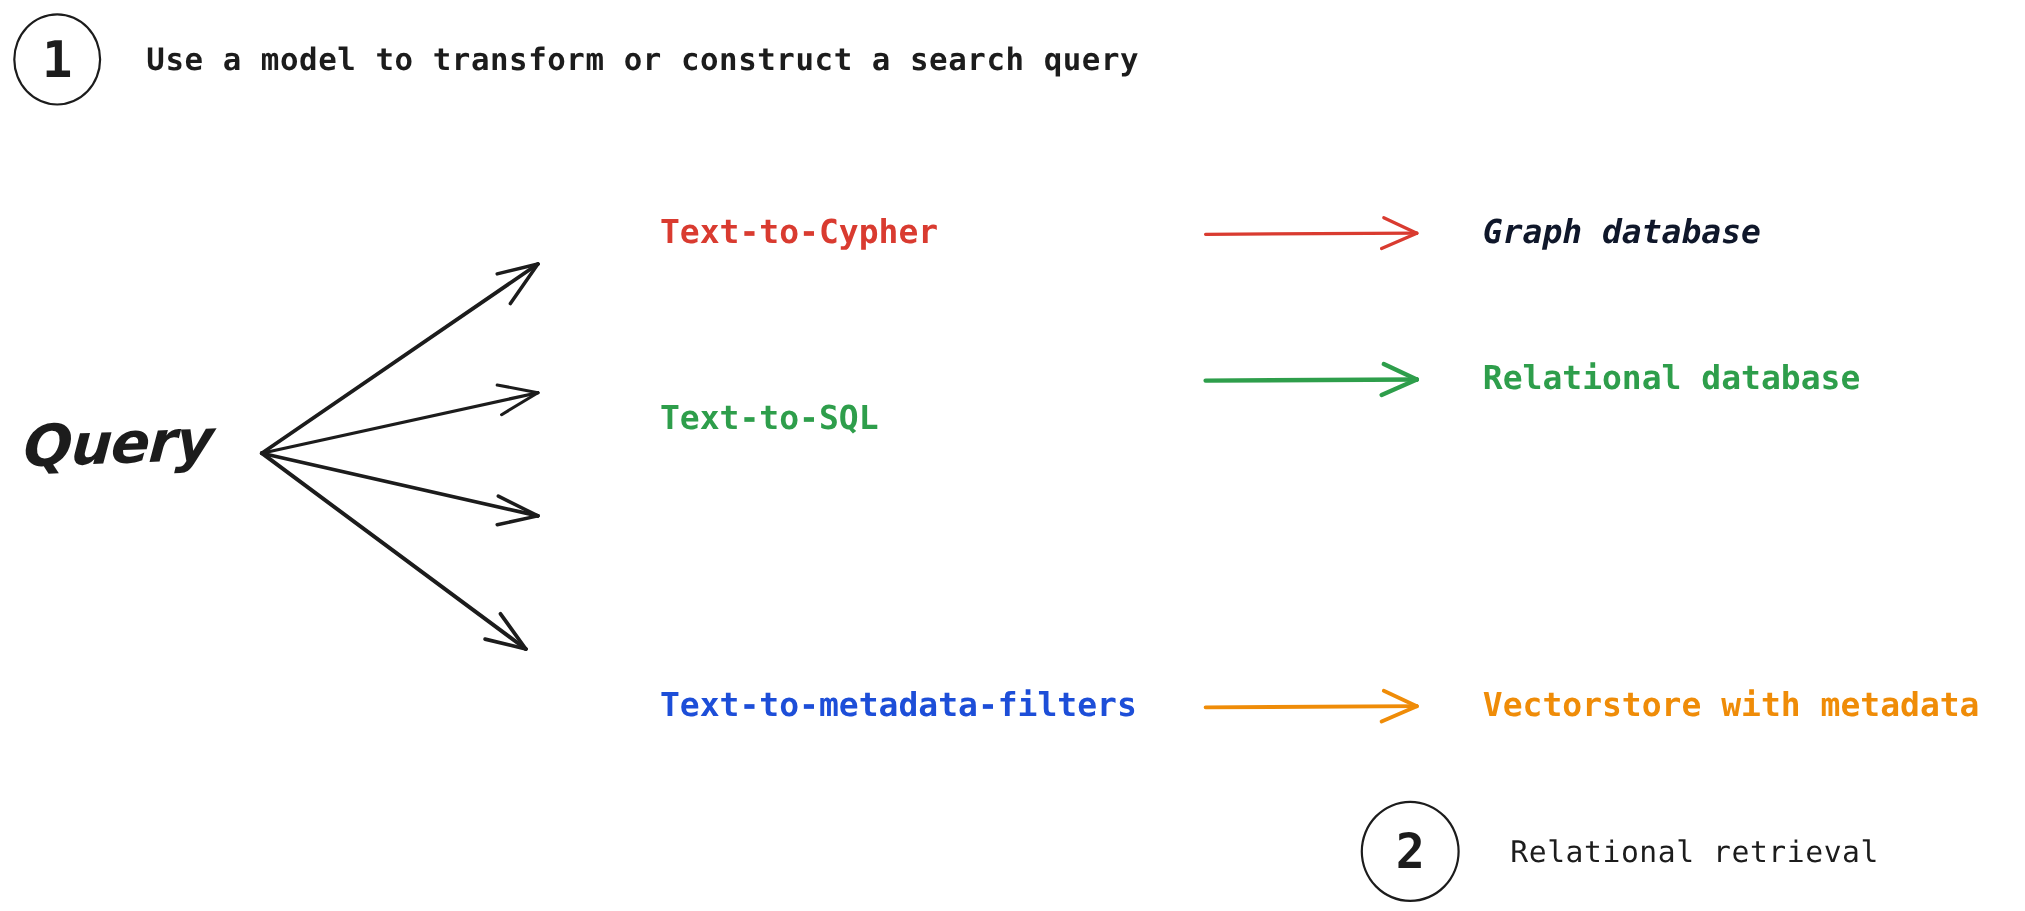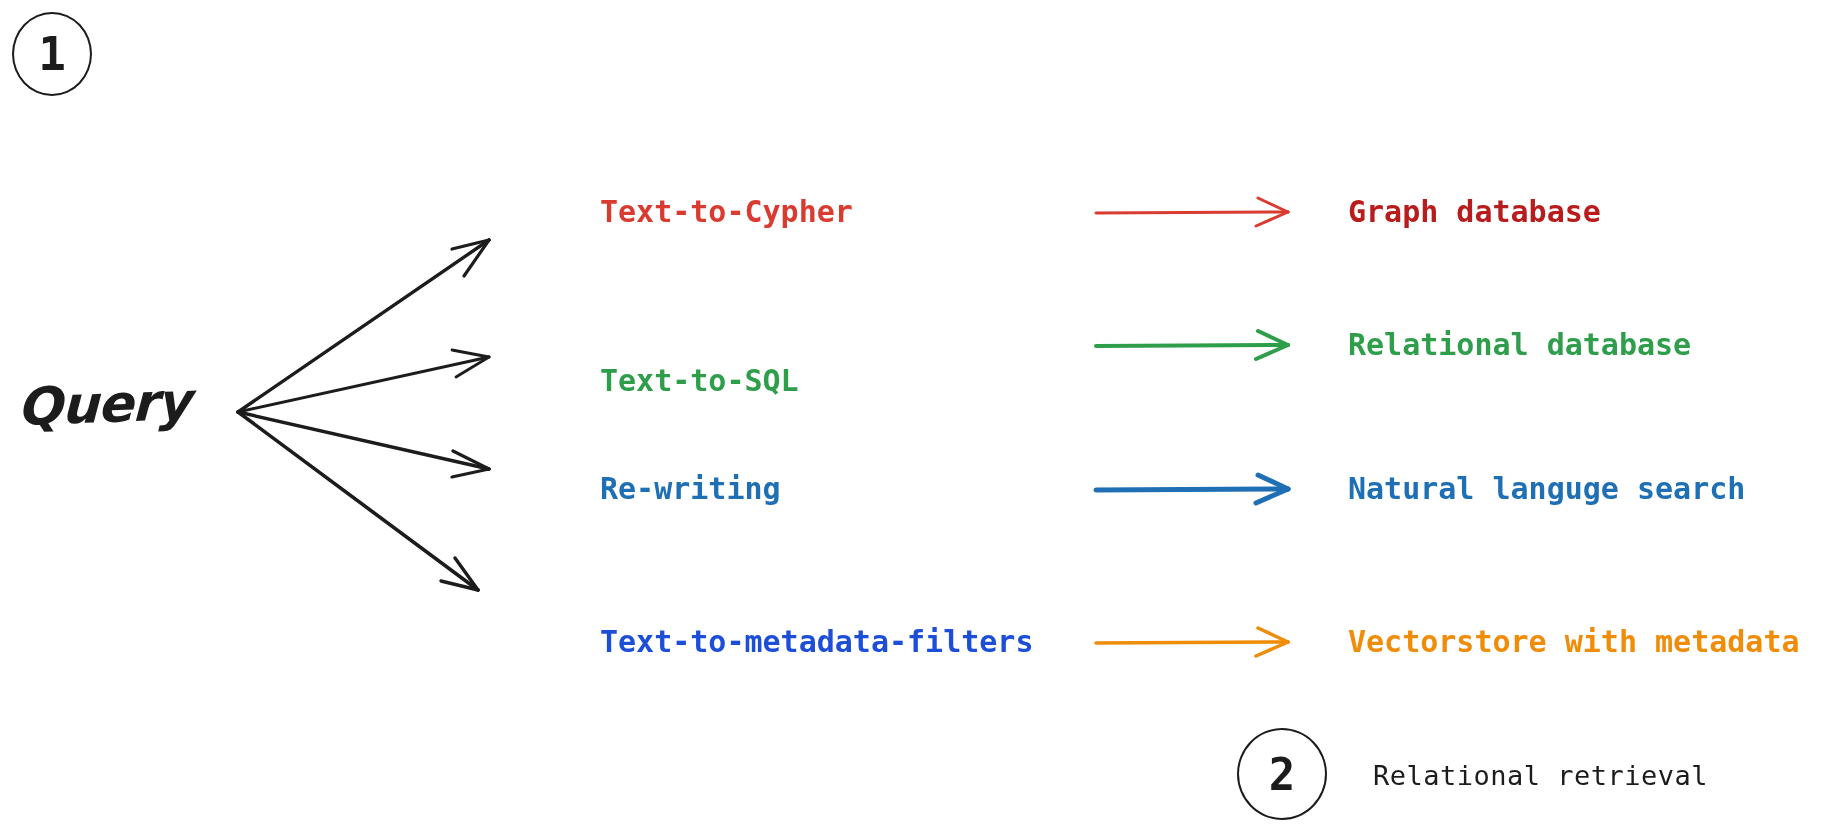--- a/index.html
+++ b/index.html
@@ -139,20 +139,21 @@
   }
 </style>
 </head>
 <body style="background: rgb(255, 255, 255);">
 
 <div class="canvas">
 
   <div class="step-badge" id="step1-badge">
     <span>1</span>
   </div>
+  <div class="step-text" id="step1-text">Use a model to transform or construct a search query</div>
 
   <div id="query-label">Query</div>
 
   <svg id="branch-arrows" viewBox="0 0 1841 828">
     <g stroke="#1c1c1c" fill="none" stroke-linecap="round" stroke-linejoin="round">
 
       <g>
         <path d="M238,412 L489,240" stroke-width="3.4"></path>
         <path d="M489,240 L452,249" stroke-width="3.2"></path>
         <path d="M489,240 L464,276" stroke-width="3.2"></path>
@@ -180,46 +181,35 @@
 
   <div class="row" id="row-0">
     <div class="method-label" style="color: rgb(217, 59, 48);">Text-to-Cypher</div>
     <svg class="row-arrow" viewBox="0 0 210 40" preserveAspectRatio="none">
       <g fill="none" stroke-linecap="round" stroke-linejoin="round" stroke="#d93b30" stroke-width="3">
         <path d="M6,21 L198,20"></path>
         <path d="M198,20 L168,6"></path>
         <path d="M198,20 L166,34"></path>
       </g>
     </svg>
-    <div class="target-label" style="color: #b91c1c;">Graph database</div>
+    <div class="target-label" style="color: #0f172a; font-style: italic;">Graph database</div>
   </div>
 
   <div class="row" id="row-1">
     <div class="method-label" style="color: rgb(46, 158, 75); margin-top: 36px;">Text-to-SQL</div>
     <svg class="row-arrow" viewBox="0 0 210 40" preserveAspectRatio="none">
       <g fill="none" stroke-linecap="round" stroke-linejoin="round" stroke="#2e9e4b" stroke-width="4">
         <path d="M6,21 L198,20"></path>
         <path d="M198,20 L168,6"></path>
         <path d="M198,20 L166,34"></path>
       </g>
     </svg>
     <div class="target-label" style="color: rgb(46, 158, 75); text-align: center;">Relational database</div>
   </div>
 
-  <div class="row" id="row-2">
-    <div class="method-label" style="color: rgb(31, 111, 181);">Re-writing</div>
-    <svg class="row-arrow" viewBox="0 0 210 40" preserveAspectRatio="none">
-      <g fill="none" stroke-linecap="round" stroke-linejoin="round" stroke="#1f6fb5" stroke-width="5">
-        <path d="M6,21 L198,20"></path>
-        <path d="M198,20 L168,6"></path>
-        <path d="M198,20 L166,34"></path>
-      </g>
-    </svg>
-    <div class="target-label" style="color: rgb(31, 111, 181);">Natural languge search</div>
-  </div>
 
   <div class="row" id="row-3">
     <div class="method-label" style="color: #1d4ed8;">Text-to-metadata-filters</div>
     <svg class="row-arrow" viewBox="0 0 210 40" preserveAspectRatio="none">
       <g fill="none" stroke-linecap="round" stroke-linejoin="round" stroke="#ef8c08" stroke-width="3.5">
         <path d="M6,21 L198,20"></path>
         <path d="M198,20 L168,6"></path>
         <path d="M198,20 L166,34"></path>
       </g>
     </svg>

